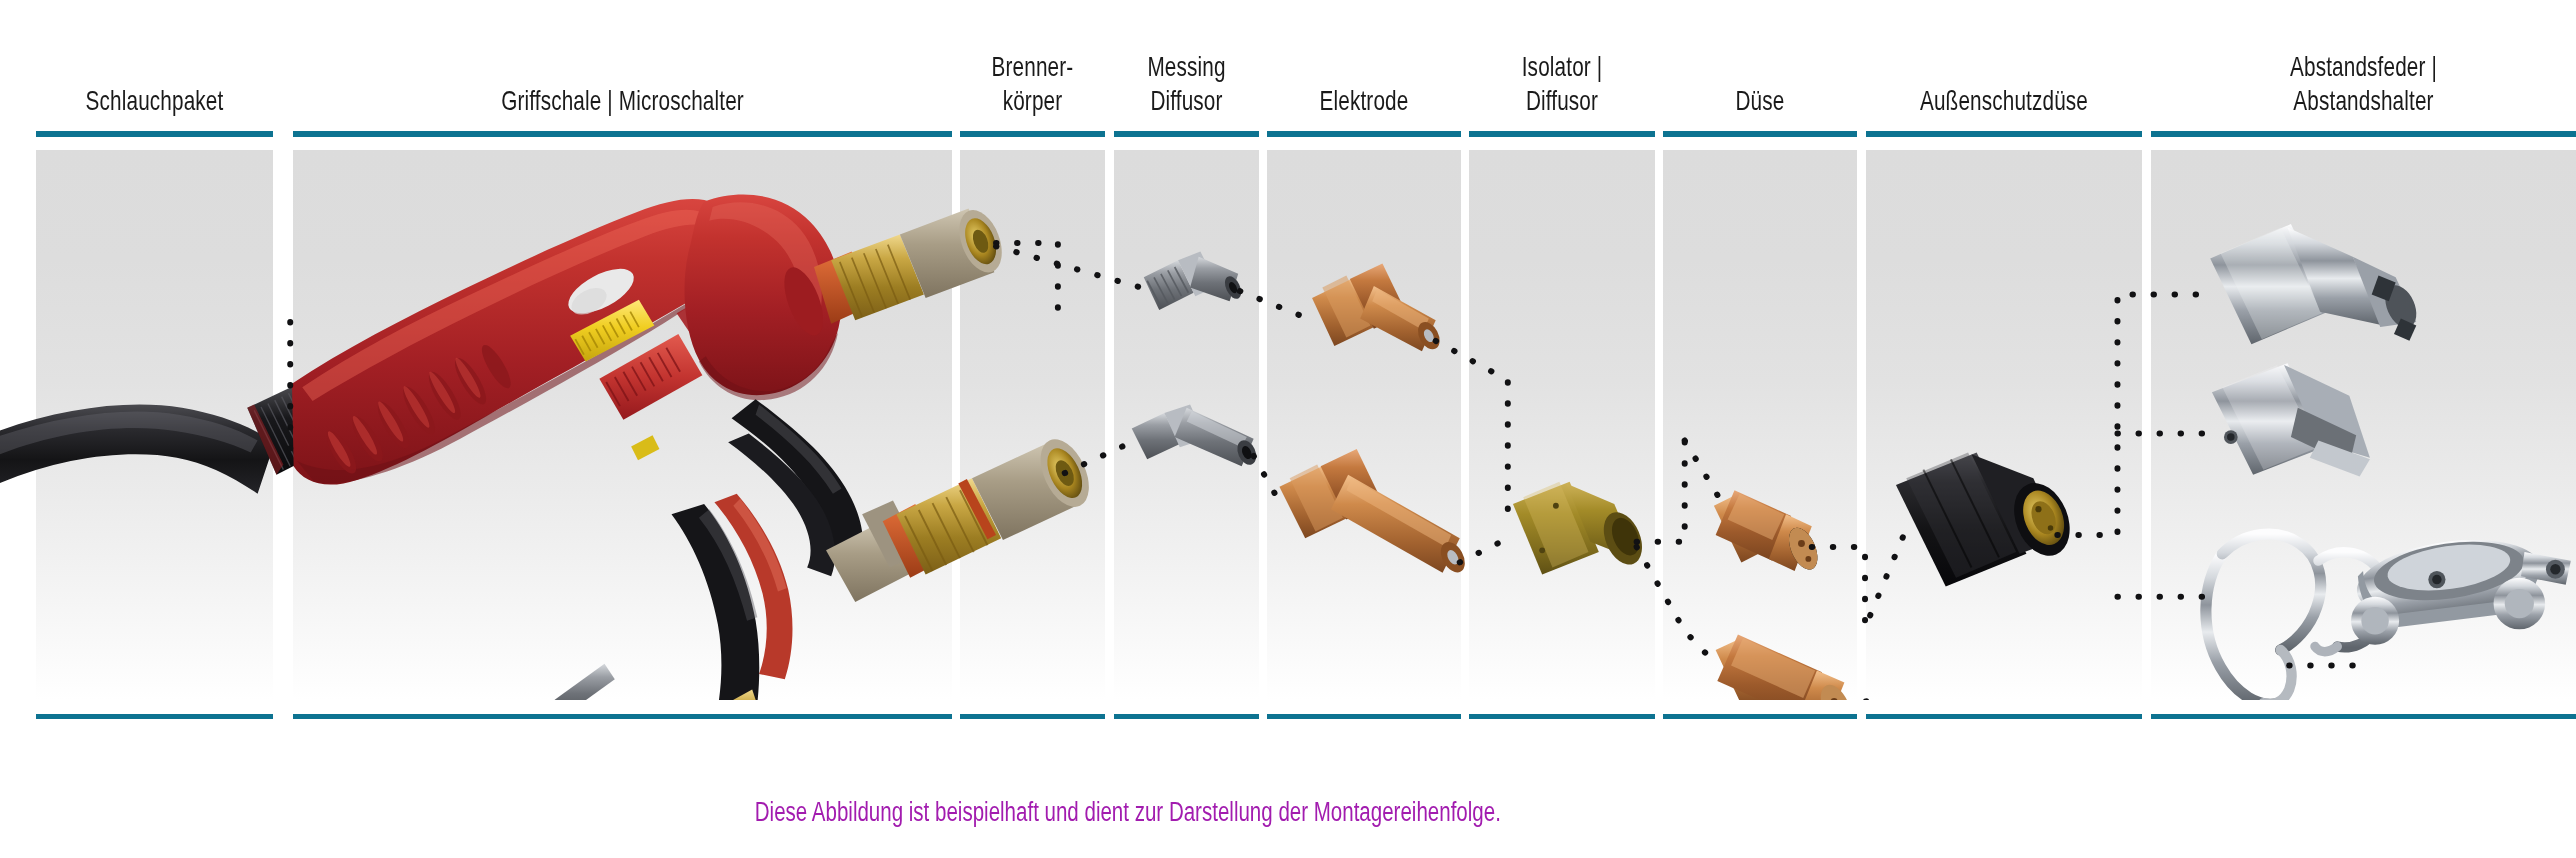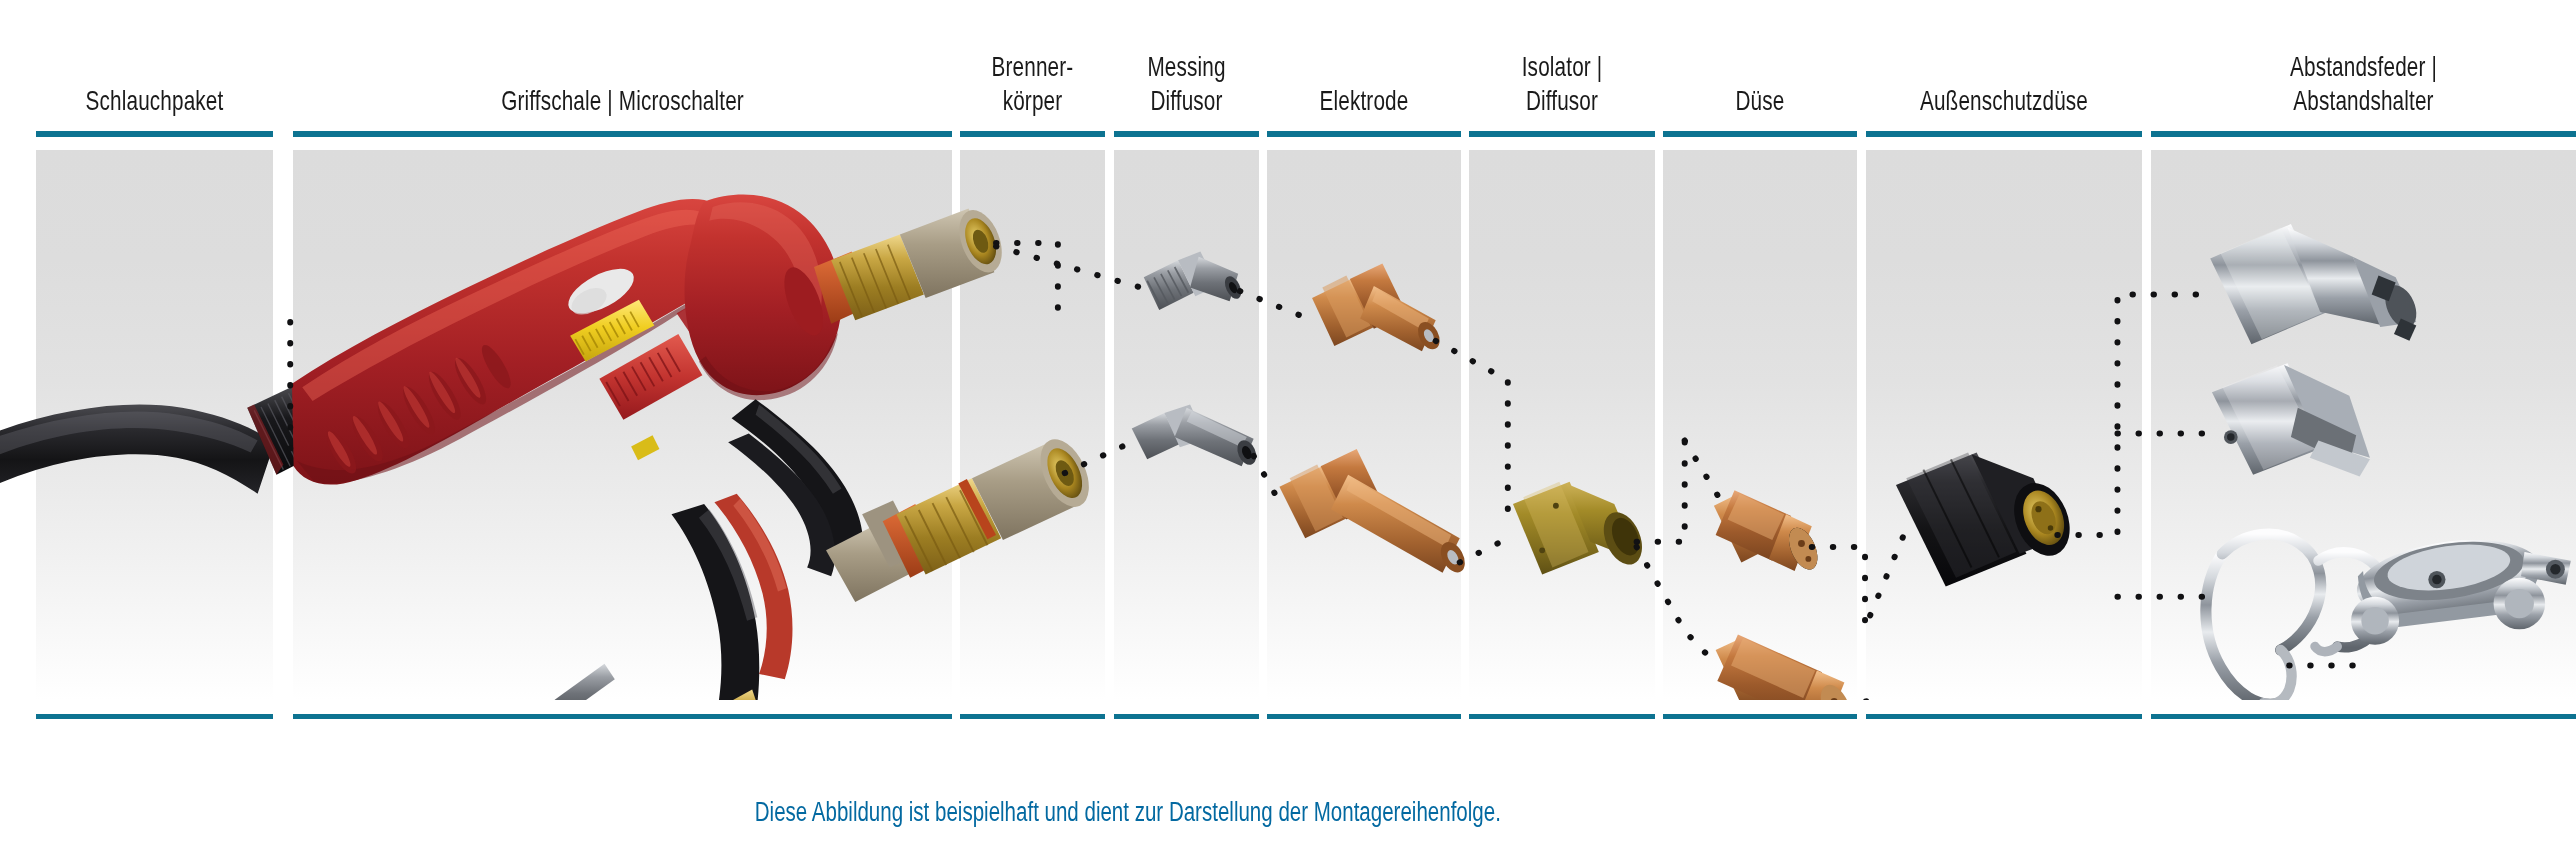--- a/index.html
+++ b/index.html
@@ -51,21 +51,21 @@
   }
   #stage svg { display: block; }
 
   
   #caption {
     position: absolute;
     left: 0; width: 2256px;
     top: 797px;
     text-align: center;
     font-size: 27px;
-    color: #0369a1;
+    color: #a21caf;
     font-family: "Liberation Sans Narrow", "Liberation Sans", sans-serif;
     font-stretch: condensed;
   }
   #caption span { display:inline-block; transform: scaleX(0.76); transform-origin:center; white-space:nowrap; }
 </style>
 </head>
 <body>
 
 <div id="root">
 

